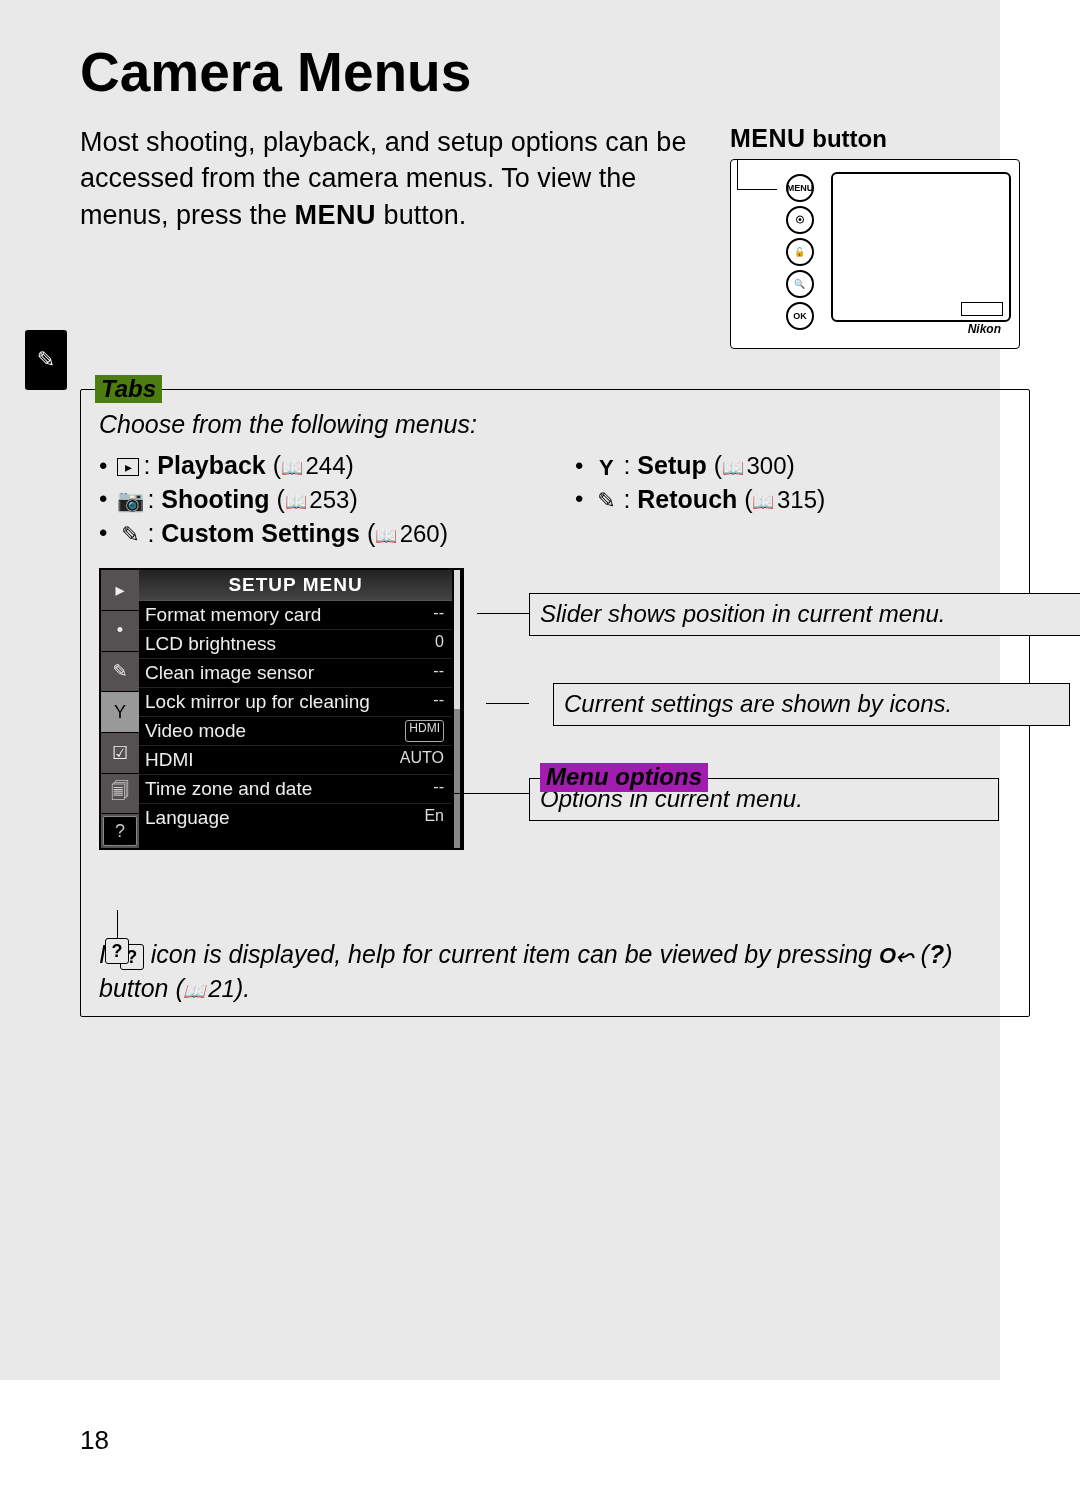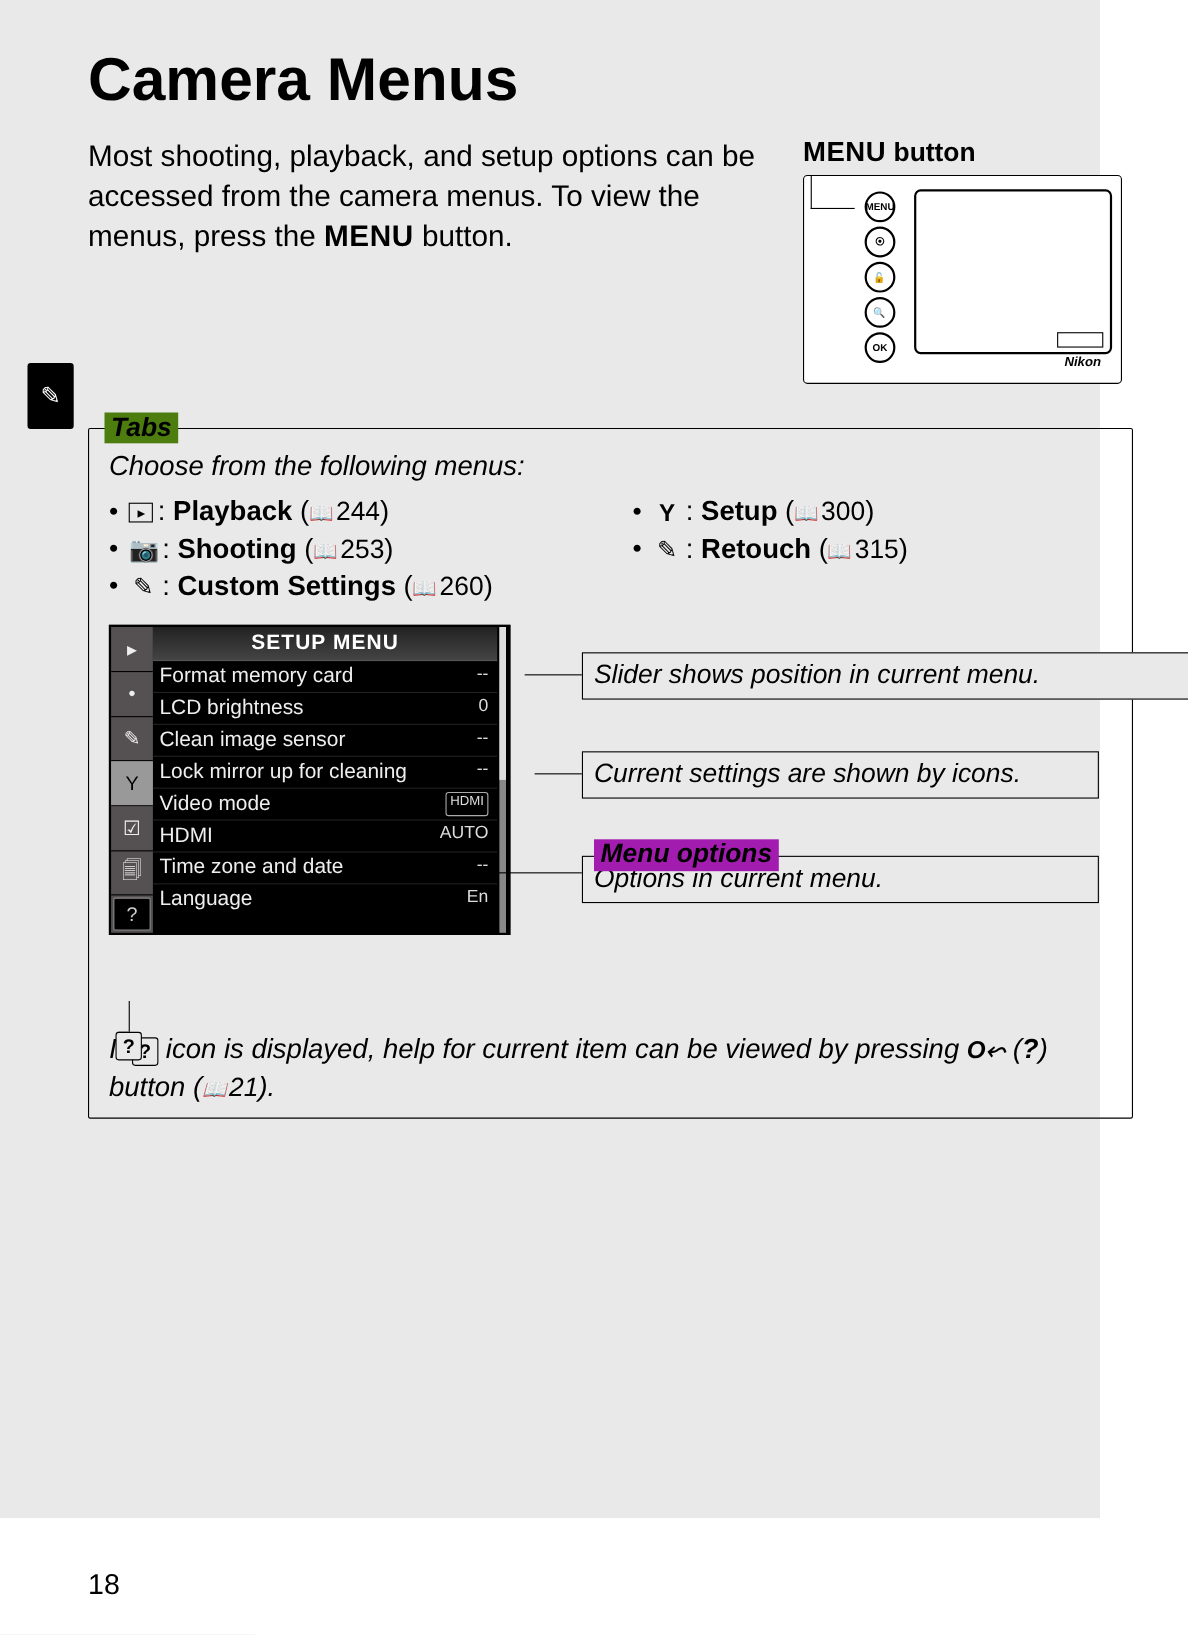--- a/index.html
+++ b/index.html
@@ -199,21 +199,21 @@
     font-size: 24px;
     background: #e9e9e9;
     line-height:1.2;
   }
   .callout .ctitle {
     position:absolute; top:-15px; left:10px;
     background:#a21caf; padding:0 6px;
     font-weight:700;
   }
   #co-slider { left:430px; top:25px; width:568px; }
-  #co-settings { left:430px; top:115px; width:470px; }
+  #co-settings { left:454px; top:115px; width:517px; }
   #co-options { left:430px; top:210px; width:470px; border-top:1.5px solid #000;}
   #co-options .ctitle { top:-16px; }
 
   .lead-line { position:absolute; border-top:1.5px solid #000; height:0; }
   #ll-slider { left:378px; top:45px; width:52px; }
   #ll-settings { left:387px; top:135px; width:43px; }
   #ll-options { left:330px; top:225px; width:100px; }
 
   .help-box {
     margin-top: 0px;

